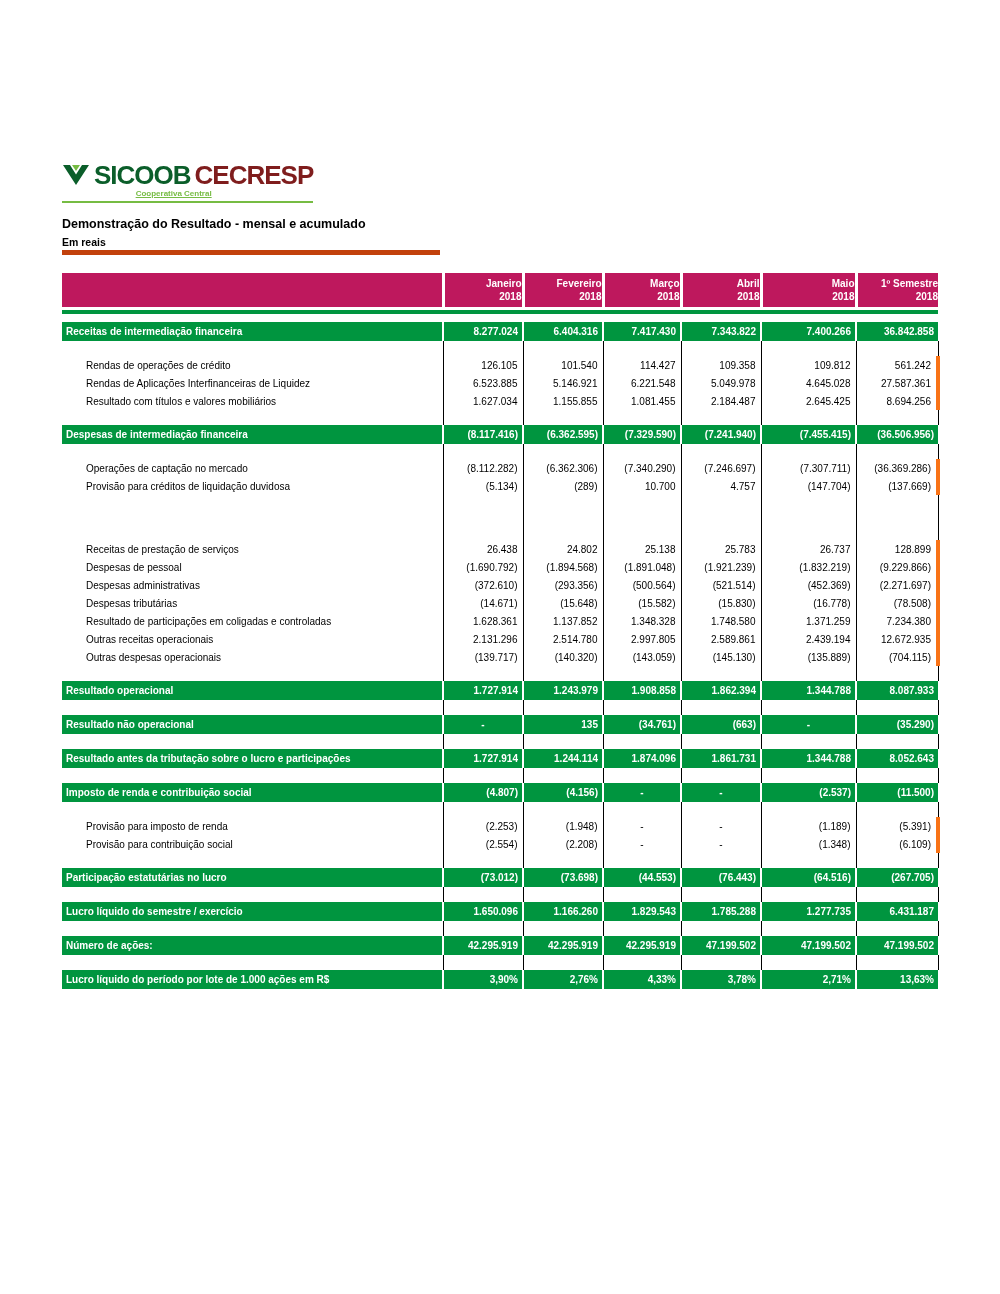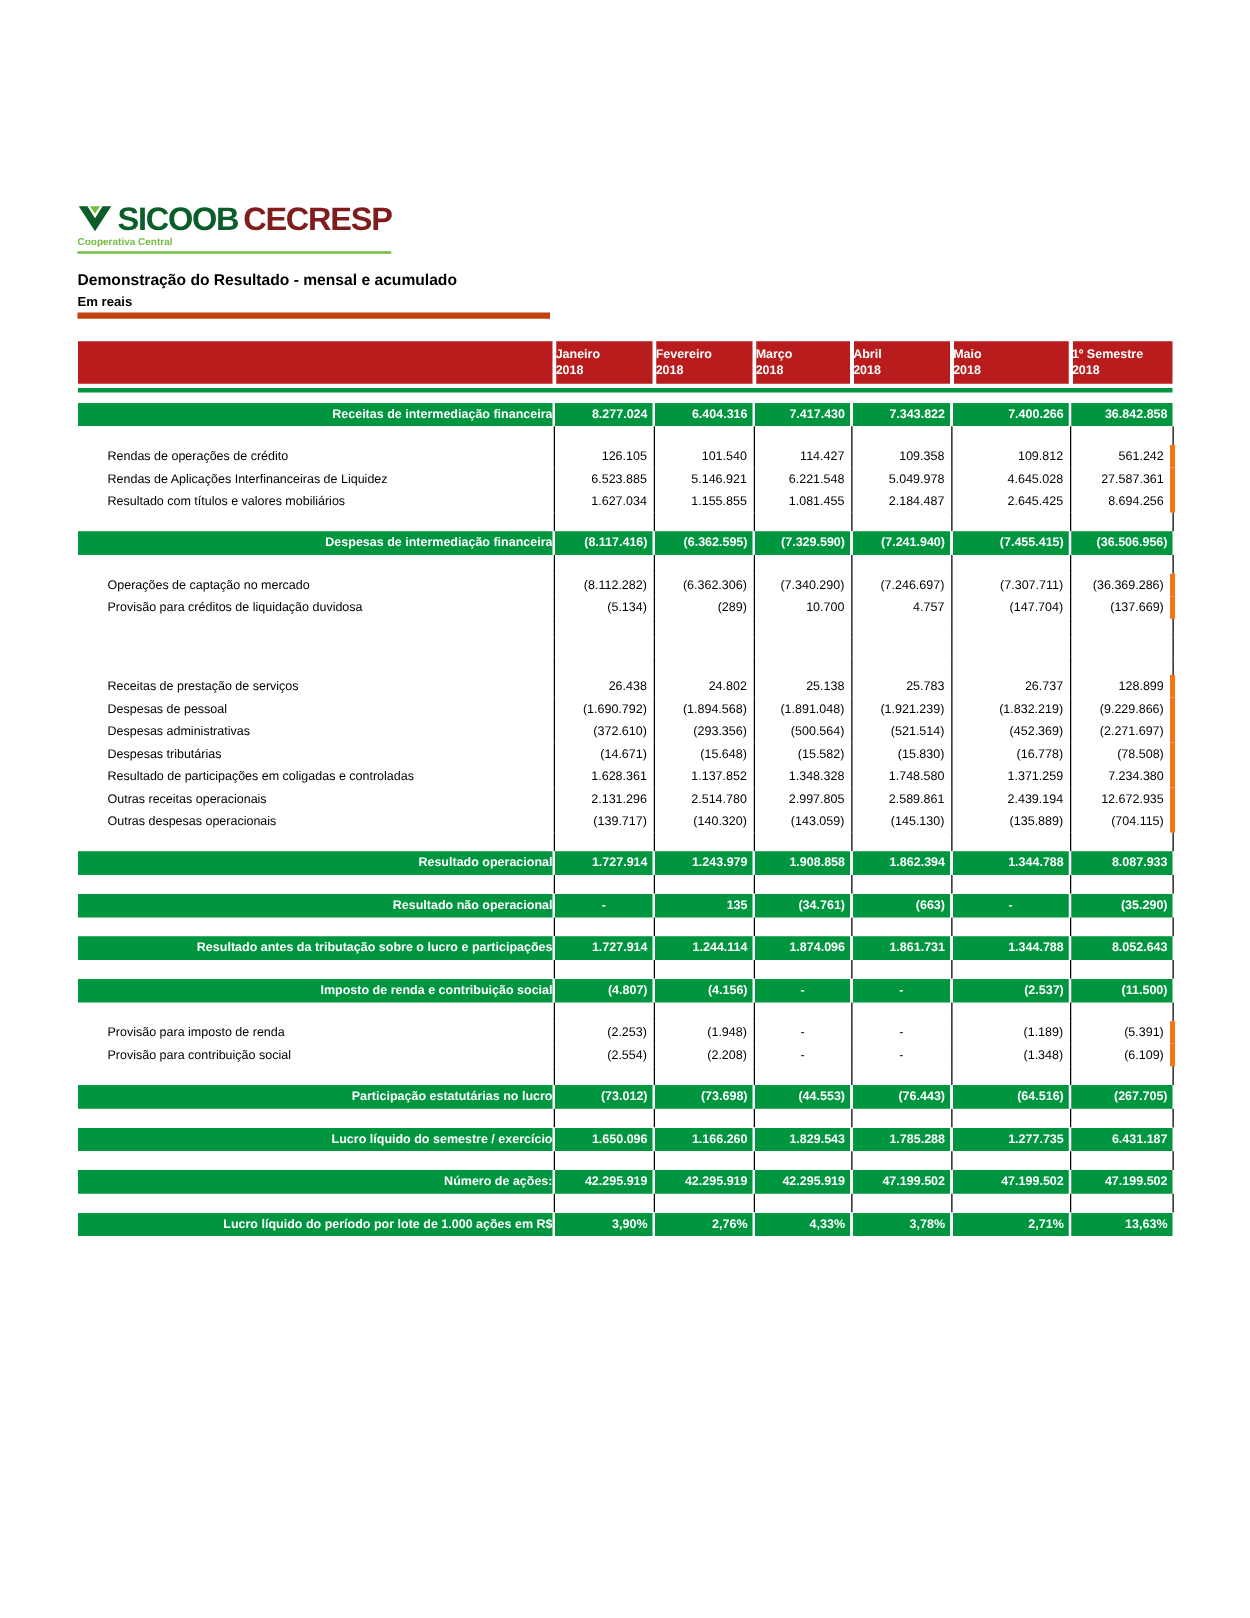--- a/index.html
+++ b/index.html
@@ -6,39 +6,39 @@
   body{width:1000px;height:1294px;font-family:"Liberation Sans", sans-serif;color:#000;}
   .page{position:relative;width:1000px;height:1294px;background:#fff;overflow:hidden;}
   .content{position:absolute;left:62px;top:162px;width:878px;}
 
   
   .logo{display:inline-block;padding-bottom:3px;border-bottom:2px solid #76bc43;min-width:250px;}
   .logo-top{display:flex;align-items:center;gap:4px;}
   .logo-mark{display:inline-flex;align-items:center;}
   .brand{font-size:26px;font-weight:bold;color:#0b5e2a;letter-spacing:-1px;line-height:1;}
   .suffix{font-size:26px;font-weight:bold;color:#7f1d1d;letter-spacing:-1px;line-height:1;}
-  .tagline{font-size:8px;font-weight:bold;color:#76bc43;text-align:left;margin-top:1px;padding-right:28px;}
+  .tagline{font-size:8px;font-weight:bold;color:#76bc43;text-align:center;margin-top:1px;padding-right:28px;text-decoration:underline;}
 
   
   .title{margin-top:14px;font-size:12.5px;font-weight:bold;}
   .subtitle{margin-top:5px;font-size:10.5px;font-weight:bold;width:378px;border-bottom:5px solid #c2410c;padding-bottom:2px;}
 
   
   table{border-collapse:collapse;table-layout:fixed;width:876px;margin-top:18px;}
   td{padding:0;vertical-align:middle;white-space:nowrap;overflow:hidden;font-size:10px;}
 
-  .th-cell{background:#b91c1c;color:#fff;font-weight:bold;text-align:left;height:34px;line-height:1.35;border-left:3px solid #fff;margin-left:32px;}
+  .th-cell{background:#be185d;color:#fff;font-weight:bold;text-align:right;height:34px;line-height:1.35;border-left:3px solid #fff;margin-left:32px;}
   .th-label{border-left:none;}
 
   .gap3-cell{height:3px;}
   .divider-cell{background:#00953f;height:4px;}
   .gap8-cell{height:8px;}
 
   .section-row td{background:#00953f;color:#fff;font-weight:bold;height:19px;}
-  .section-row td.label{text-align:right;padding-left:4px;}
+  .section-row td.label{text-align:left;padding-left:4px;}
   .section-row td.val{text-align:right;padding-right:4px;border-left:2px solid #fff;}
 
   .detail-row td{height:18px;color:#000;}
   .detail-row td.label{padding-left:24px;}
   .detail-row td.val{text-align:right;padding-right:5px;border-left:1px solid #000;}
   .detail-row td.val.last{border-right:4px solid #f97316;}
 
   .spacer-row td{height:15px;}
   .spacer-row td.val{border-left:1px solid #000;}
   .spacer-row td.val.last{border-right:1px solid #000;}

